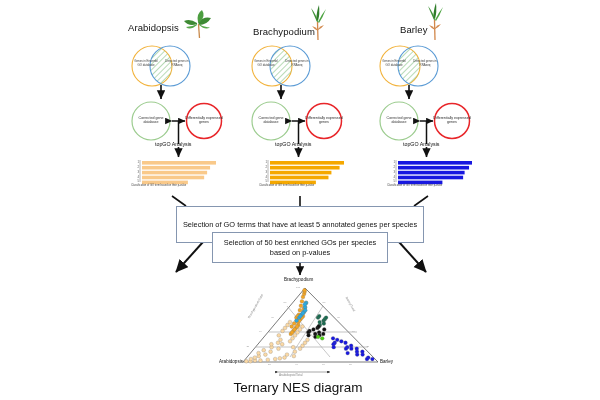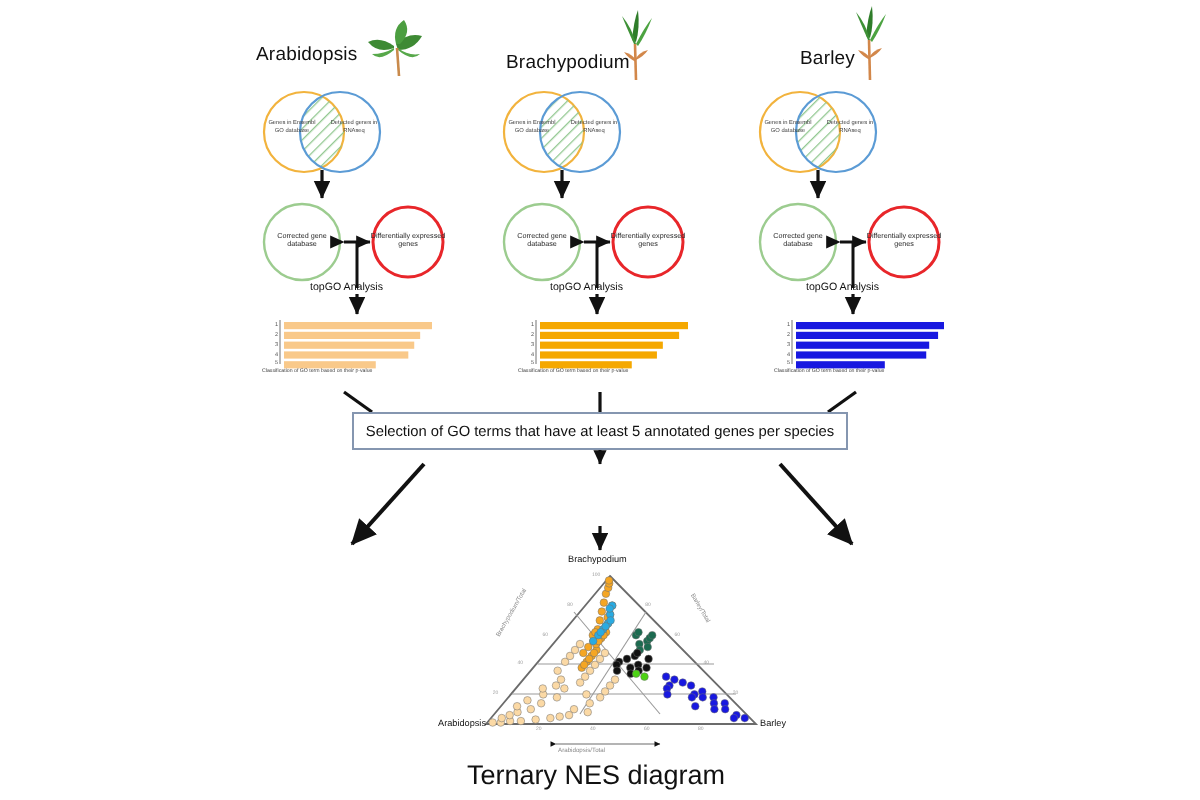--- a/index.html
+++ b/index.html
@@ -364,22 +364,25 @@
       <div class="bar-idx" style="left: 261px; top: 169.6px;">3</div>
       <div class="bar-idx" style="left: 261px; top: 174.5px;">4</div>
       <div class="bar-idx" style="left: 261px; top: 179.4px;">5</div>
       <div class="bar-idx" style="left: 389px; top: 159.8px;">1</div>
       <div class="bar-idx" style="left: 389px; top: 164.7px;">2</div>
       <div class="bar-idx" style="left: 389px; top: 169.6px;">3</div>
       <div class="bar-idx" style="left: 389px; top: 174.5px;">4</div>
       <div class="bar-idx" style="left: 389px; top: 179.4px;">5</div>
     </div>
 
-  <div class="selbox" style="left:176px;top:206px;width:248px;height:19px;text-align:right;">
+  <div class="selbox" style="left:176px;top:206px;width:248px;height:37px;text-align:right;">
     <span>Selection of GO terms that have at least 5 annotated genes per species</span>
+  </div>
+  <div class="selbox" style="left:212px;top:232px;width:176px;height:31px;padding:0 5px;">
+    <span>Selection of 50 best enriched GOs per species based on p-values</span>
   </div>
 
   <div class="tern-vert" style="left:284px;top:277px;">Brachypodium</div>
   <div class="tern-vert" style="left:219px;top:359px;">Arabidopsis</div>
   <div class="tern-vert" style="left:380px;top:359px;">Barley</div>
 
   <div class="tern-axis" style="left:247px;top:317px;transform:rotate(-60deg);transform-origin:left top;">Brachypodium/Total</div>
   <div class="tern-axis" style="left:348px;top:296px;transform:rotate(60deg);transform-origin:left top;">Barley/Total</div>
   <div class="tern-axis" style="left:279px;top:373px;">Arabidopsis/Total</div>
 

